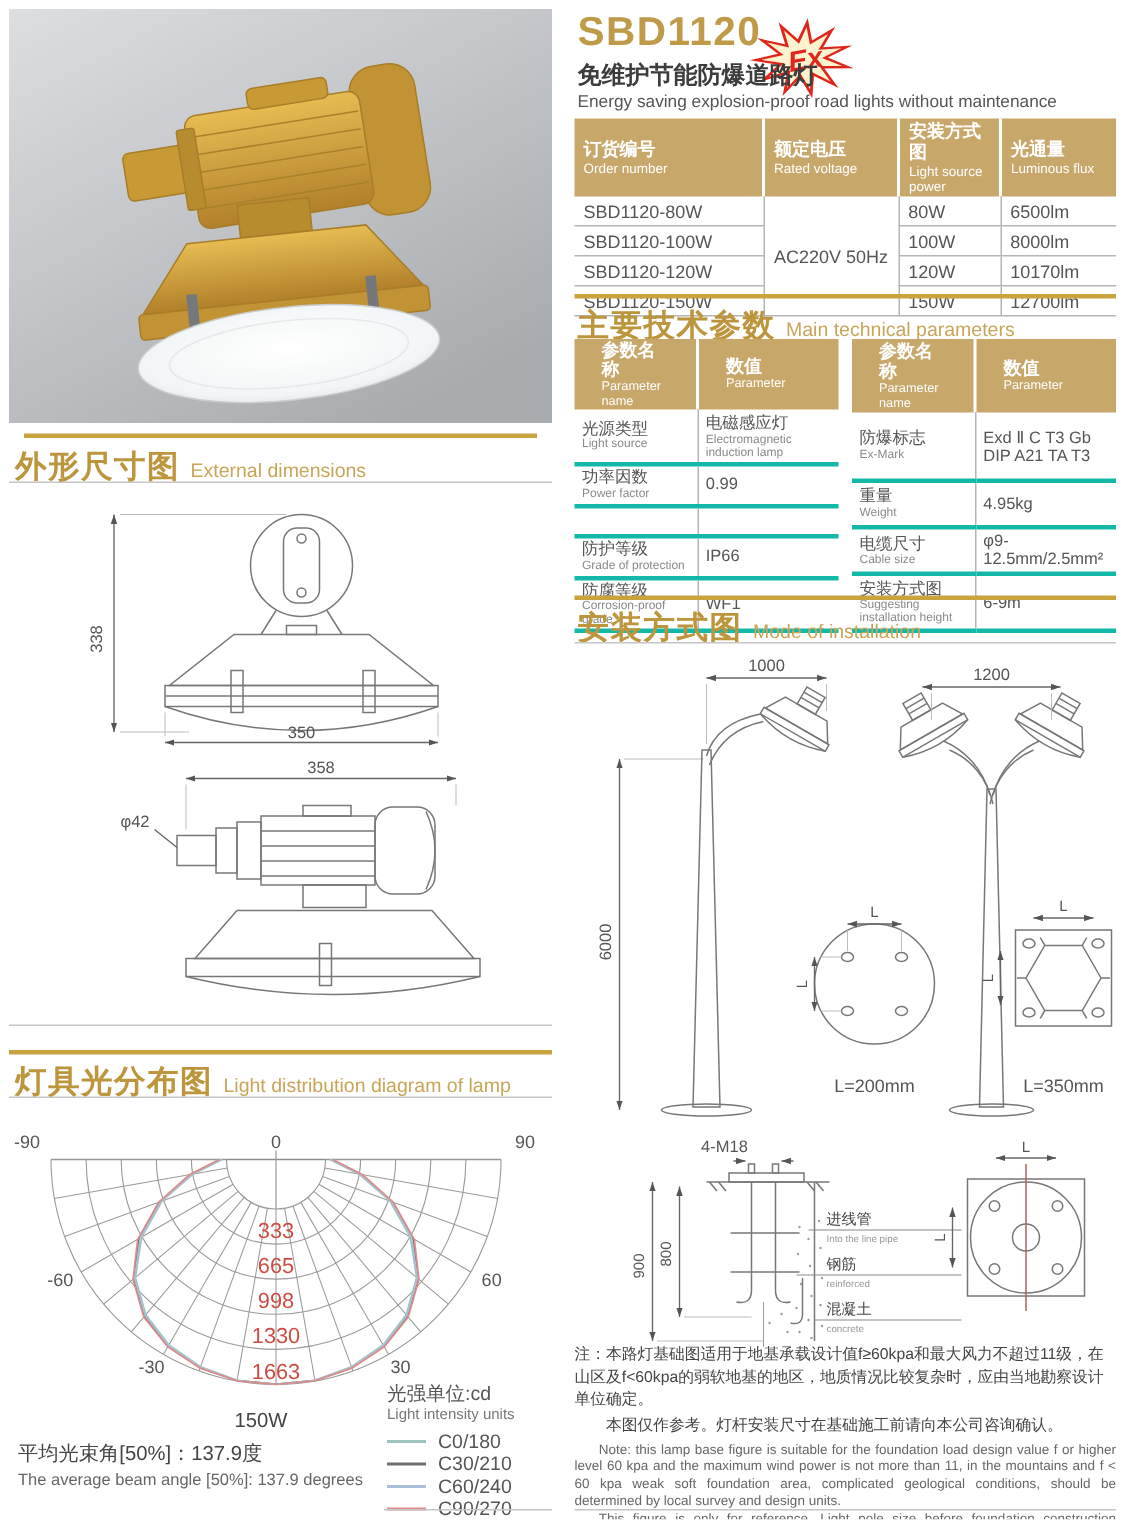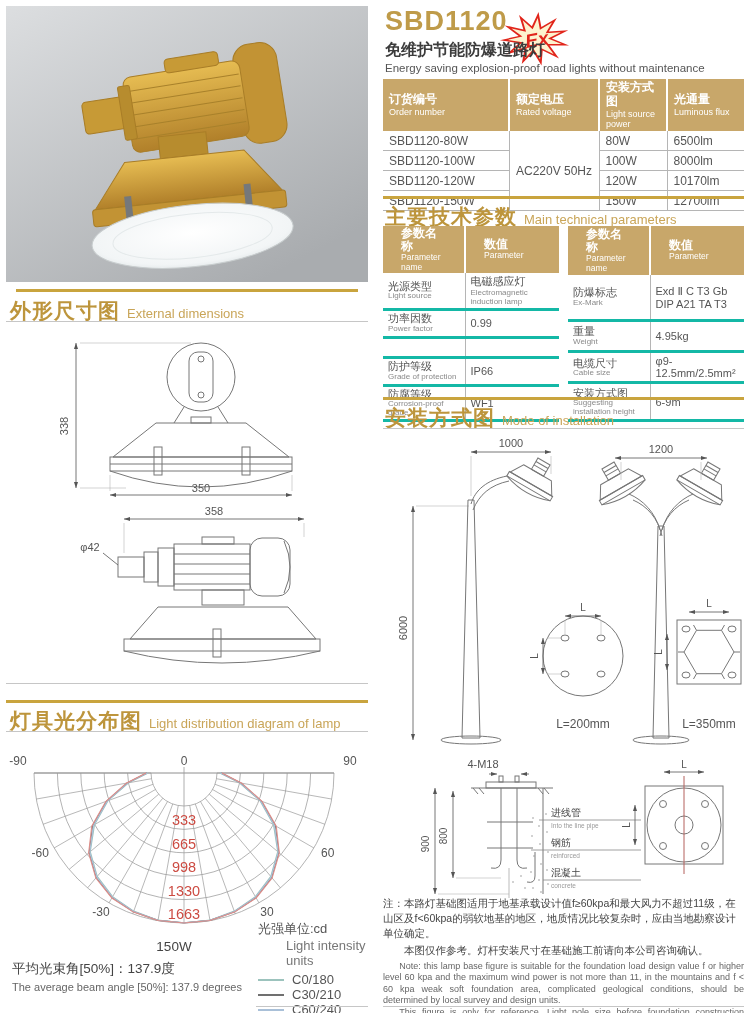--- a/index.html
+++ b/index.html
@@ -30,21 +30,21 @@
   .ptable th .en{display:block;font-size:8.5px;font-weight:normal;}
   .ptable td{border-bottom:3px solid #14b8a6;vertical-align:middle;padding:1px 5px;}
   .ptable td.val{border-left:1px solid #b5b5b5;font-size:11px;color:#555;}
   .pn-cn{display:block;font-size:11px;color:#555;line-height:1.15;}
   .pn-en{display:block;font-size:8px;color:#8a8a8a;line-height:1.1;}
   .val2{display:block;font-size:8px;color:#8a8a8a;line-height:1.1;}
   .notes-cn{font-size:10.5px;color:#444;line-height:1.45;margin:0;}
   .notes-cn.ind{text-indent:2em;margin-top:1px;}
   .notes-en{font-size:9px;color:#666;line-height:1.28;margin:3px 0 0 0;text-align:justify;text-indent:1.8em;}
   .legend-units-cn{font-size:13px;color:#555;}
-  .legend-units-en{font-size:13px;color:#777;margin-left:28px;}
+  .legend-units-en{font-size:10px;color:#777;}
   .legend-row{display:flex;align-items:center;height:15px;}
   .sw{display:inline-block;width:26px;height:2px;margin-right:8px;}
   .legend-label{font-size:13px;color:#555;}
   .beam-cn{font-size:13.5px;color:#444;}
   .beam-en{font-size:11px;color:#666;}
   svg text{font-family:"Liberation Sans",sans-serif;}
   .dim-t{font-size:11px;fill:#555;}
   .dim-s{font-size:10px;fill:#555;}
   .lbl-t{font-size:12px;fill:#555;}
   .co-cn{font-size:10px;fill:#444;}

